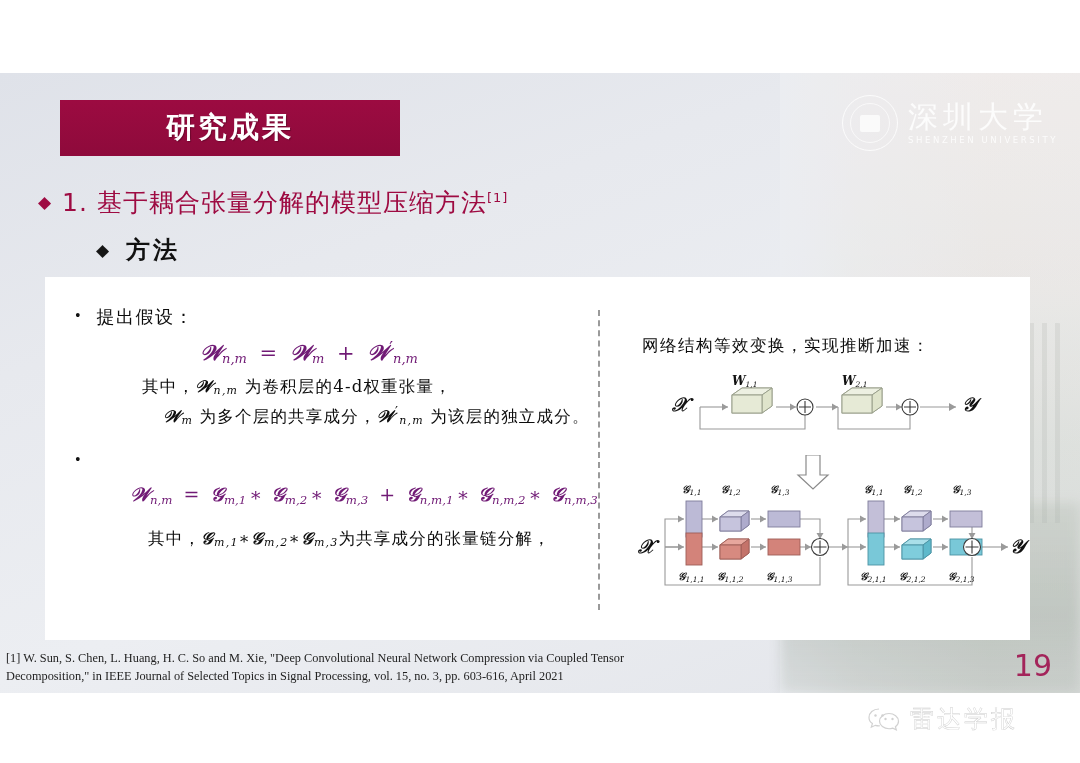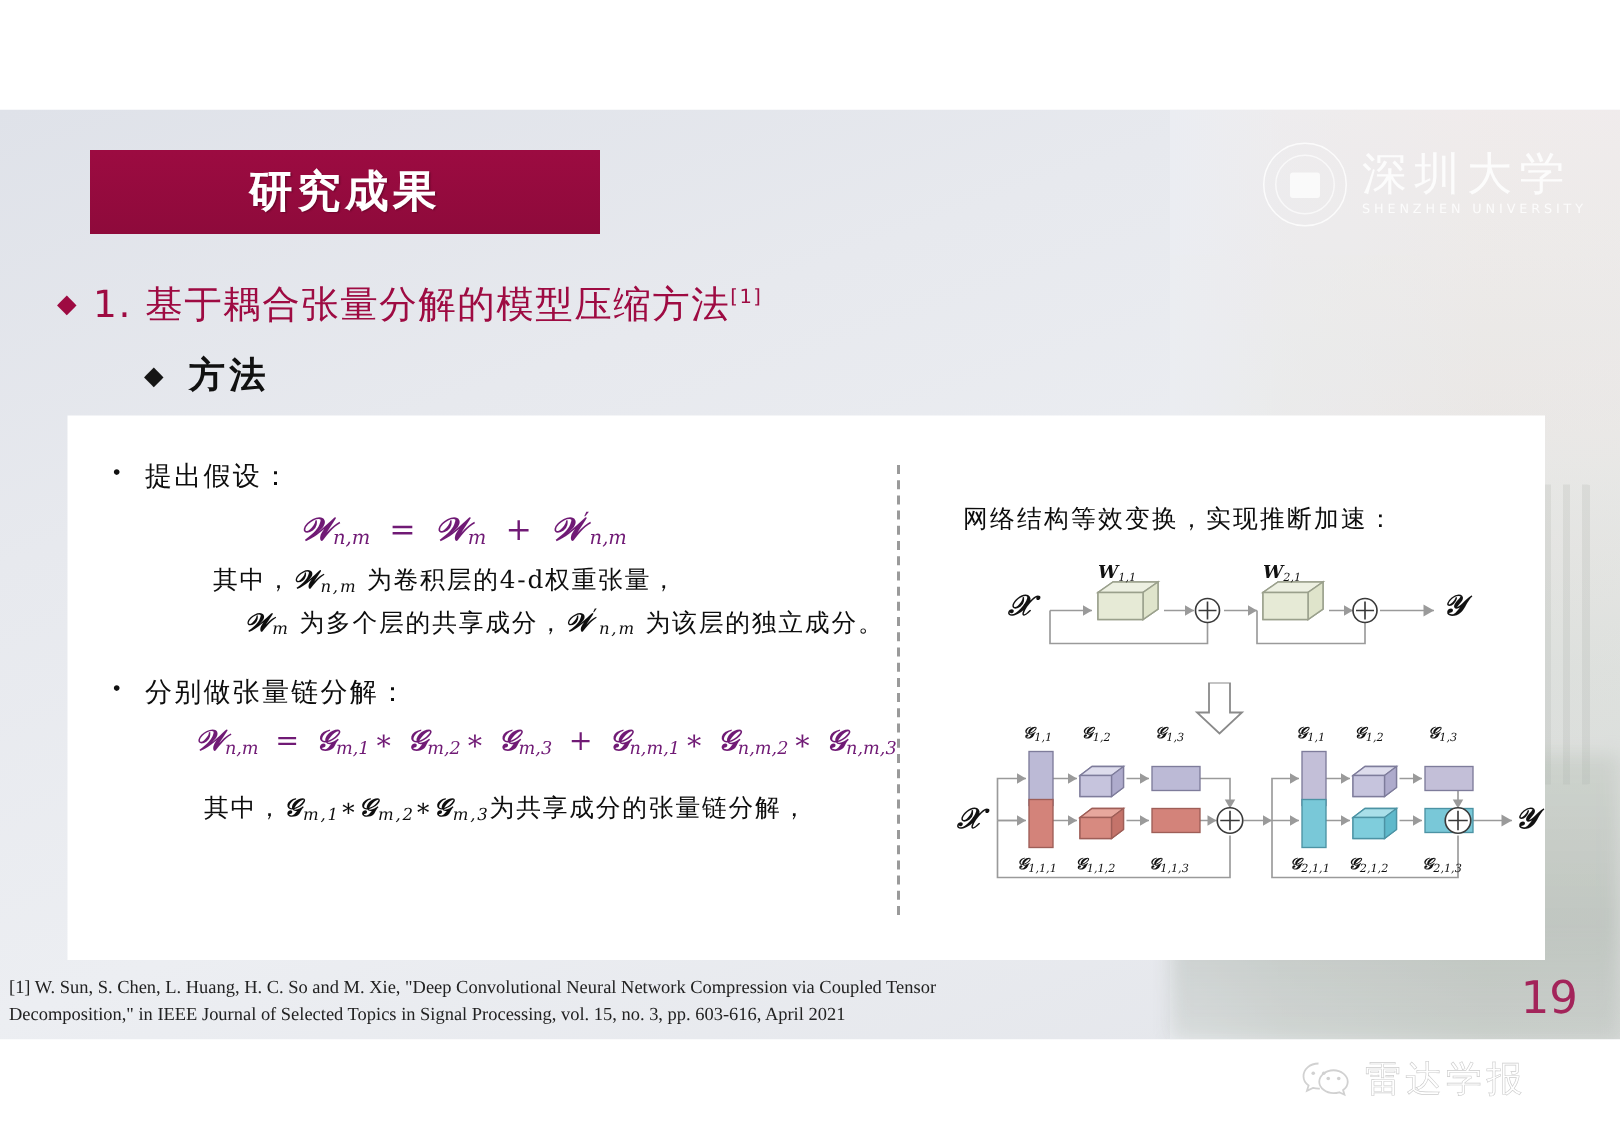--- a/index.html
+++ b/index.html
@@ -279,37 +279,36 @@
       其中，<span class="m">𝒲</span><span class="sub" style="font-size:11px;">n,m</span> 为卷积层的4-d权重张量，
       
     </div>
     <div class="expl" style="left:118px; top:127px;">
       <span class="m">𝒲</span><span class="sub" style="font-size:11px;">m</span> 为多个层的共享成分，<span class="m">𝒲</span><span class="prime">′</span><span class="sub" style="font-size:11px;">n,m</span> 为该层的独立成分。
       
     </div>
 
     <div class="bul" style="left:30px; top:172px;">
       <span class="dot">•</span>
-      <span class="btxt">分别做张量链分解：</span>
     </div>
 
     <div class="formula" style="left:85px; top:206px; font-size:19px;">
       <span class="cal">𝒲</span><span class="sub">n,m</span>
       <span style="margin:0 5px;">=</span>
       <span class="cal">𝒢</span><span class="sub">m,1</span><span style="margin:0 3px;">∗</span>
       <span class="cal">𝒢</span><span class="sub">m,2</span><span style="margin:0 3px;">∗</span>
       <span class="cal">𝒢</span><span class="sub">m,3</span>
       <span style="margin:0 5px;">+</span>
       <span class="cal">𝒢</span><span class="sub">n,m,1</span><span style="margin:0 3px;">∗</span>
       <span class="cal">𝒢</span><span class="sub">n,m,2</span><span style="margin:0 3px;">∗</span>
       <span class="cal">𝒢</span><span class="sub">n,m,3</span>
       
     </div>
 
-    <div class="expl" style="left:91px; top:251px;">
+    <div class="expl" style="left:103px; top:251px;">
       其中，<span class="m">𝒢</span><span class="sub" style="font-size:11px;">m,1</span>∗<span class="m">𝒢</span><span class="sub" style="font-size:11px;">m,2</span>∗<span class="m">𝒢</span><span class="sub" style="font-size:11px;">m,3</span>为共享成分的张量链分解，
       
     </div>
   </div>
 
   <div class="right-col">
 
     <div class="diag-title">网络结构等效变换，实现推断加速：</div>
 
     <svg width="410" height="90" style="position:absolute;left:0;top:82px;">

